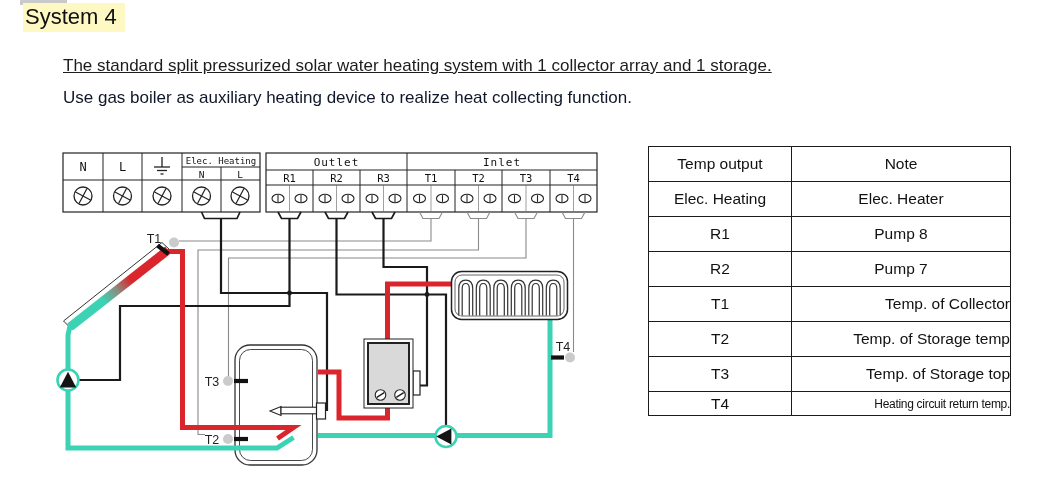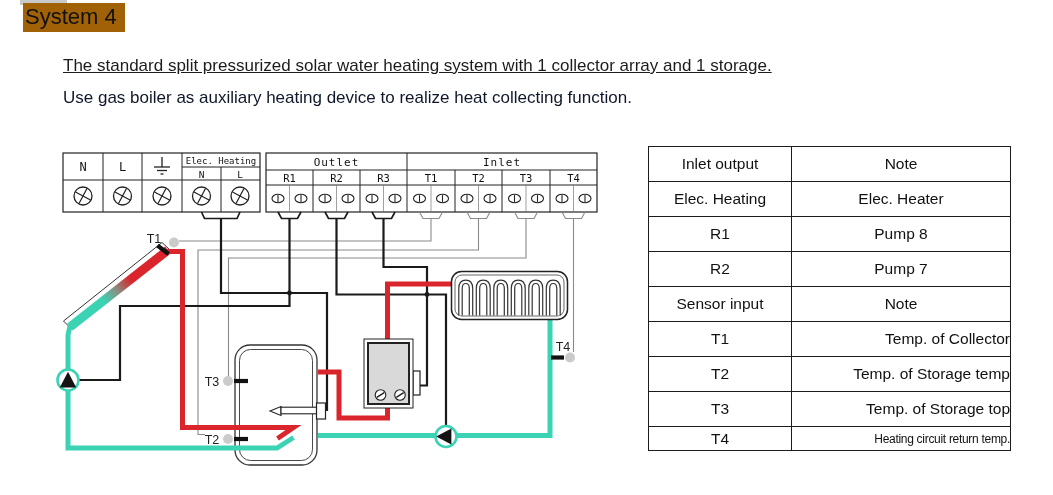--- a/index.html
+++ b/index.html
@@ -1,20 +1,20 @@
 <!DOCTYPE html>
 <html><head>
 <meta charset="utf-8">
 <style>
   html,body{margin:0;padding:0;}
   body{width:1053px;height:495px;background:#ffffff;position:relative;overflow:hidden;
        font-family:"Liberation Sans",sans-serif;}
   .artifact{position:absolute;left:20px;top:0;width:47px;height:5px;background:#c9c9c9;}
   .title{position:absolute;left:23px;top:4px;font-size:22px;color:#111;}
-  .title .hl{background:#a16207;padding:1px 8px 3px 2px;margin-top:10px;}
+  .title .hl{background:#fef9c3;padding:1px 8px 3px 2px;margin-top:10px;}
   .desc1{position:absolute;left:63px;top:56px;font-size:17px;color:#1c1c1c;text-decoration:underline;}
   .desc2{position:absolute;left:63px;top:88px;font-size:17px;color:#0f172a;}
   svg.diagram{position:absolute;left:0;top:140px;}
   svg text{user-select:none;}
   .tmono{font-family:"DejaVu Sans Mono",monospace;fill:#111;}
   .s12{font-size:12px;}
   .s11{font-size:11px;letter-spacing:1px;}
   .s10{font-size:10.5px;}
   .s9{font-size:9px;}
   .s95{font-size:9.5px;}
@@ -250,38 +250,34 @@
   </g>
 </svg>
 
 <table class="ref">
   <colgroup>
       <col style="width:143px">
       <col style="width:219px">
     </colgroup>
   <tbody>
     <tr>
-      <td>Inlet output</td>
+      <td>Temp output</td>
       <td>Note</td>
     </tr>
     <tr>
       <td>Elec. Heating</td>
       <td>Elec. Heater</td>
     </tr>
     <tr>
       <td>R1</td>
       <td>Pump 8</td>
     </tr>
     <tr>
       <td>R2</td>
       <td>Pump 7</td>
-    </tr>
-    <tr>
-      <td>Sensor input</td>
-      <td>Note</td>
     </tr>
     <tr>
       <td>T1</td>
       <td class="note-left">Temp. of Collector</td>
     </tr>
     <tr>
       <td>T2</td>
       <td class="note-left">Temp. of Storage temp</td>
     </tr>
     <tr>

